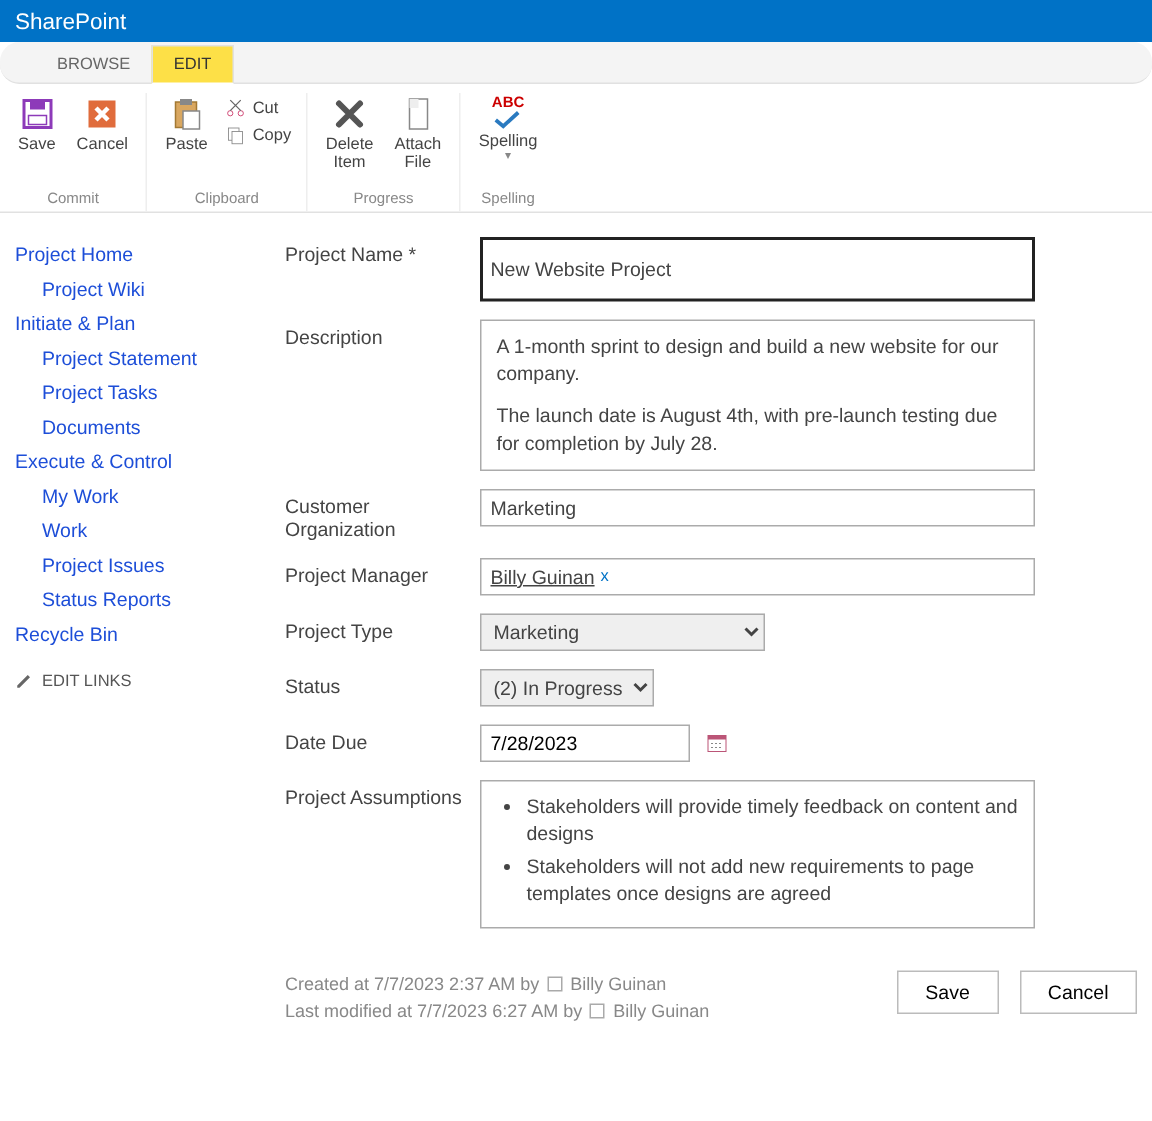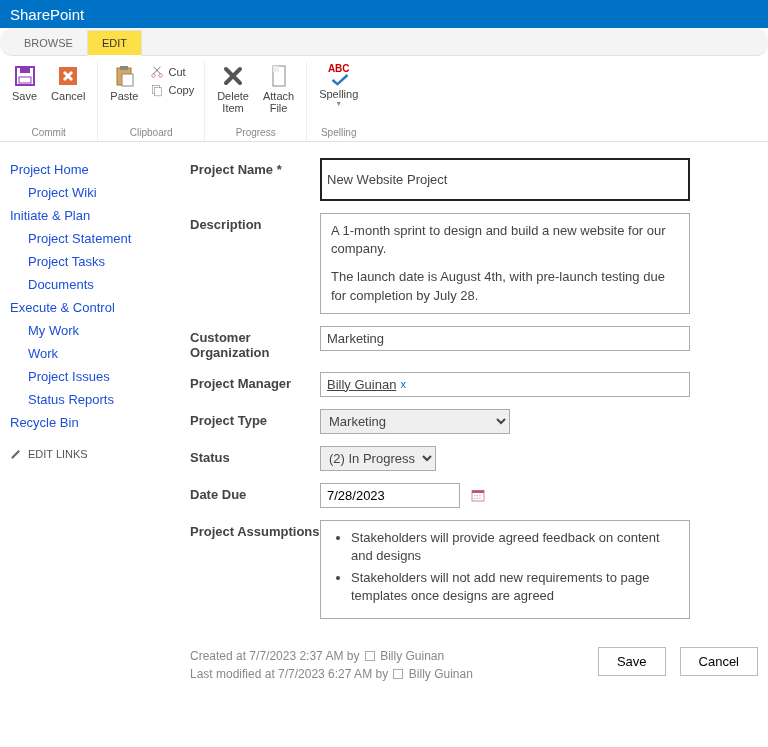--- a/index.html
+++ b/index.html
@@ -20,21 +20,21 @@
     padding-left: 10px;
     font-size: 15px;
     font-weight: 400;
   }
   .tabstrip {
     background: #f4f4f4;
     border-bottom: 1px solid #e1e1e1;
     height: 28px;
     display: flex;
     align-items: flex-end;
-    padding-left: 10px;
+    padding-left: 24px;
     border-radius: 13px;
   }
   .tab {
     padding: 6px 14px;
     font-size: 11px;
     color: #666;
     cursor: pointer;
   }
   .tab.active {
     background: #fde047;
@@ -126,21 +126,20 @@
   .form-row {
     display: flex;
     align-items: flex-start;
     margin-bottom: 12px;
   }
   .form-label {
     width: 130px;
     flex-shrink: 0;
     padding-top: 4px;
     color: #444;
-    font-weight: bold;
   }
   .form-field { flex: 1; }
   .text-input {
     width: 370px;
     border: 1px solid #ababab;
     padding: 4px 6px;
     font-family: inherit;
     font-size: 13px;
     color: #444;
   }
@@ -306,21 +305,21 @@
         <span style="white-space:pre;">Attach
 File</span>
       </div>
     </div>
     <div class="ribbon-group-label">Progress</div>
   </div>
 
   <div class="ribbon-group" style="border-right:none;">
     <div class="ribbon-row">
       <div class="ribbon-btn">
-        <div style="display:flex;flex-direction:column;align-items:flex-end;height:24px;">
+        <div style="display:flex;flex-direction:column;align-items:flex-start;height:24px;">
           <span style="color:#c00;font-size:10px;font-weight:bold;line-height:1;">ABC</span>
           <svg width="20" height="12" viewBox="0 0 24 14">
               <path d="M3 7 L9 12 L21 1" stroke="#2a7ac0" stroke-width="3" fill="none"></path>
             </svg>
         </div>
         <span>Spelling</span>
         <span style="font-size:8px;color:#888;">▾</span>
       </div>
     </div>
     <div class="ribbon-group-label">Spelling</div>
@@ -416,21 +415,21 @@
             <path d="M6 13h2M10 13h2M14 13h2M6 17h2M10 17h2M14 17h2" stroke="#888"></path>
           </svg>
       </div>
     </div>
 
     <div class="form-row">
       <div class="form-label">Project Assumptions</div>
       <div class="form-field">
         <div class="assump-box">
           <ul>
-            <li>Stakeholders will provide agreed feedback on content and designs</li>
+            <li>Stakeholders will provide timely feedback on content and designs</li>
             <li>Stakeholders will not add new requirements to page templates once designs are agreed</li>
           </ul>
         </div>
       </div>
     </div>
 
     <div class="meta-footer">
       <div class="meta-text">
         <div>
           <span>Created at 7/7/2023 2:37 AM  by</span>

